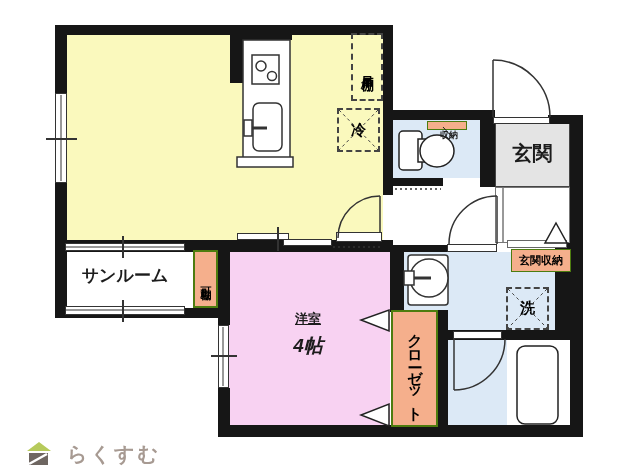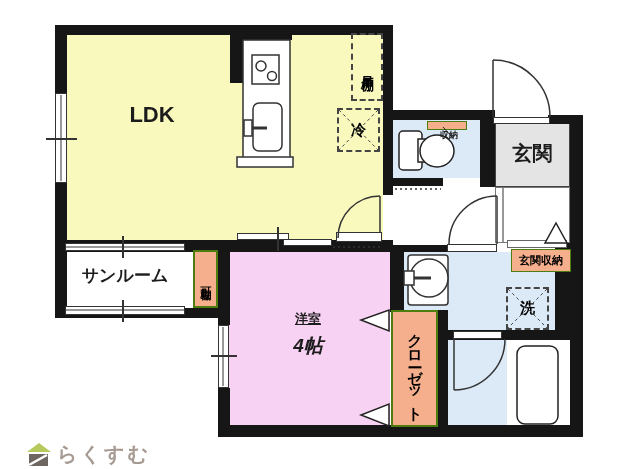--- a/index.html
+++ b/index.html
@@ -15,21 +15,21 @@
   .dashbox{position:absolute;border:2px dashed #444;box-sizing:border-box;
         display:flex;align-items:center;justify-content:center;}
   .lbl{position:absolute;font-weight:bold;color:#1c1c1c;line-height:1.1;z-index:6;}
   .center{display:flex;align-items:center;justify-content:center;text-align:center;}
   .vtext{writing-mode:vertical-rl;text-orientation:upright;letter-spacing:1px;}
   #overlay{position:absolute;left:0;top:0;z-index:5;pointer-events:none;}
   .roomfill{position:absolute;z-index:0;}
   .wall{z-index:2;}
   .win,.bar{z-index:3;}
   .obox,.dashbox{z-index:4;}
-  #logo{position:absolute;left:26px;top:441px;display:flex;align-items:center;gap:5px;z-index:6;}
+  #logo{position:absolute;left:26px;top:441px;display:flex;gap:15px;z-index:6;}
   #logo .txt{font-size:20px;letter-spacing:3px;color:#A79A92;font-weight:bold;}
 </style>
 </head>
 <body>
 
 <div id="canvas">
 
   <div class="roomfill" style="left:65px;top:33px;width:318px;height:209px;background:#FAF9BD;"></div>
   <div class="roomfill" style="left:228px;top:252px;width:162px;height:173px;background:#F8D2F2;"></div>
   <div class="roomfill" style="left:393px;top:120px;width:87px;height:58px;background:#DCE9F6;"></div>
@@ -174,23 +174,20 @@
       <line x1="123" y1="236" x2="123" y2="258" stroke-width="2"></line>
       <line x1="66" y1="310" x2="184" y2="310"></line>
       <line x1="123" y1="300" x2="123" y2="322" stroke-width="2"></line>
       <line x1="223" y1="327" x2="223" y2="386"></line>
       <line x1="211" y1="356" x2="237" y2="356" stroke-width="2"></line>
       <line x1="278" y1="227" x2="278" y2="251" stroke-width="2"></line>
       <line x1="503" y1="188" x2="503" y2="242"></line>
     </g>
   </svg>
 
-  <div class="lbl center" style="left:102px;top:103px;width:100px;font-size:22px;">
-    <span>LDK</span>
-  </div>
   <div class="lbl center" style="left:62px;top:267px;width:126px;font-size:17px;">
     <span>サンルーム</span>
   </div>
   <div class="lbl center" style="left:495px;top:142px;width:75px;font-size:20px;">
     <span>玄関</span>
   </div>
   <div class="lbl center" style="left:258px;top:312px;width:100px;font-size:13px;text-decoration:underline;">
     <span>洋室</span>
   </div>
   <div class="lbl center" style="left:258px;top:336px;width:100px;font-size:19px;font-style:italic;">

